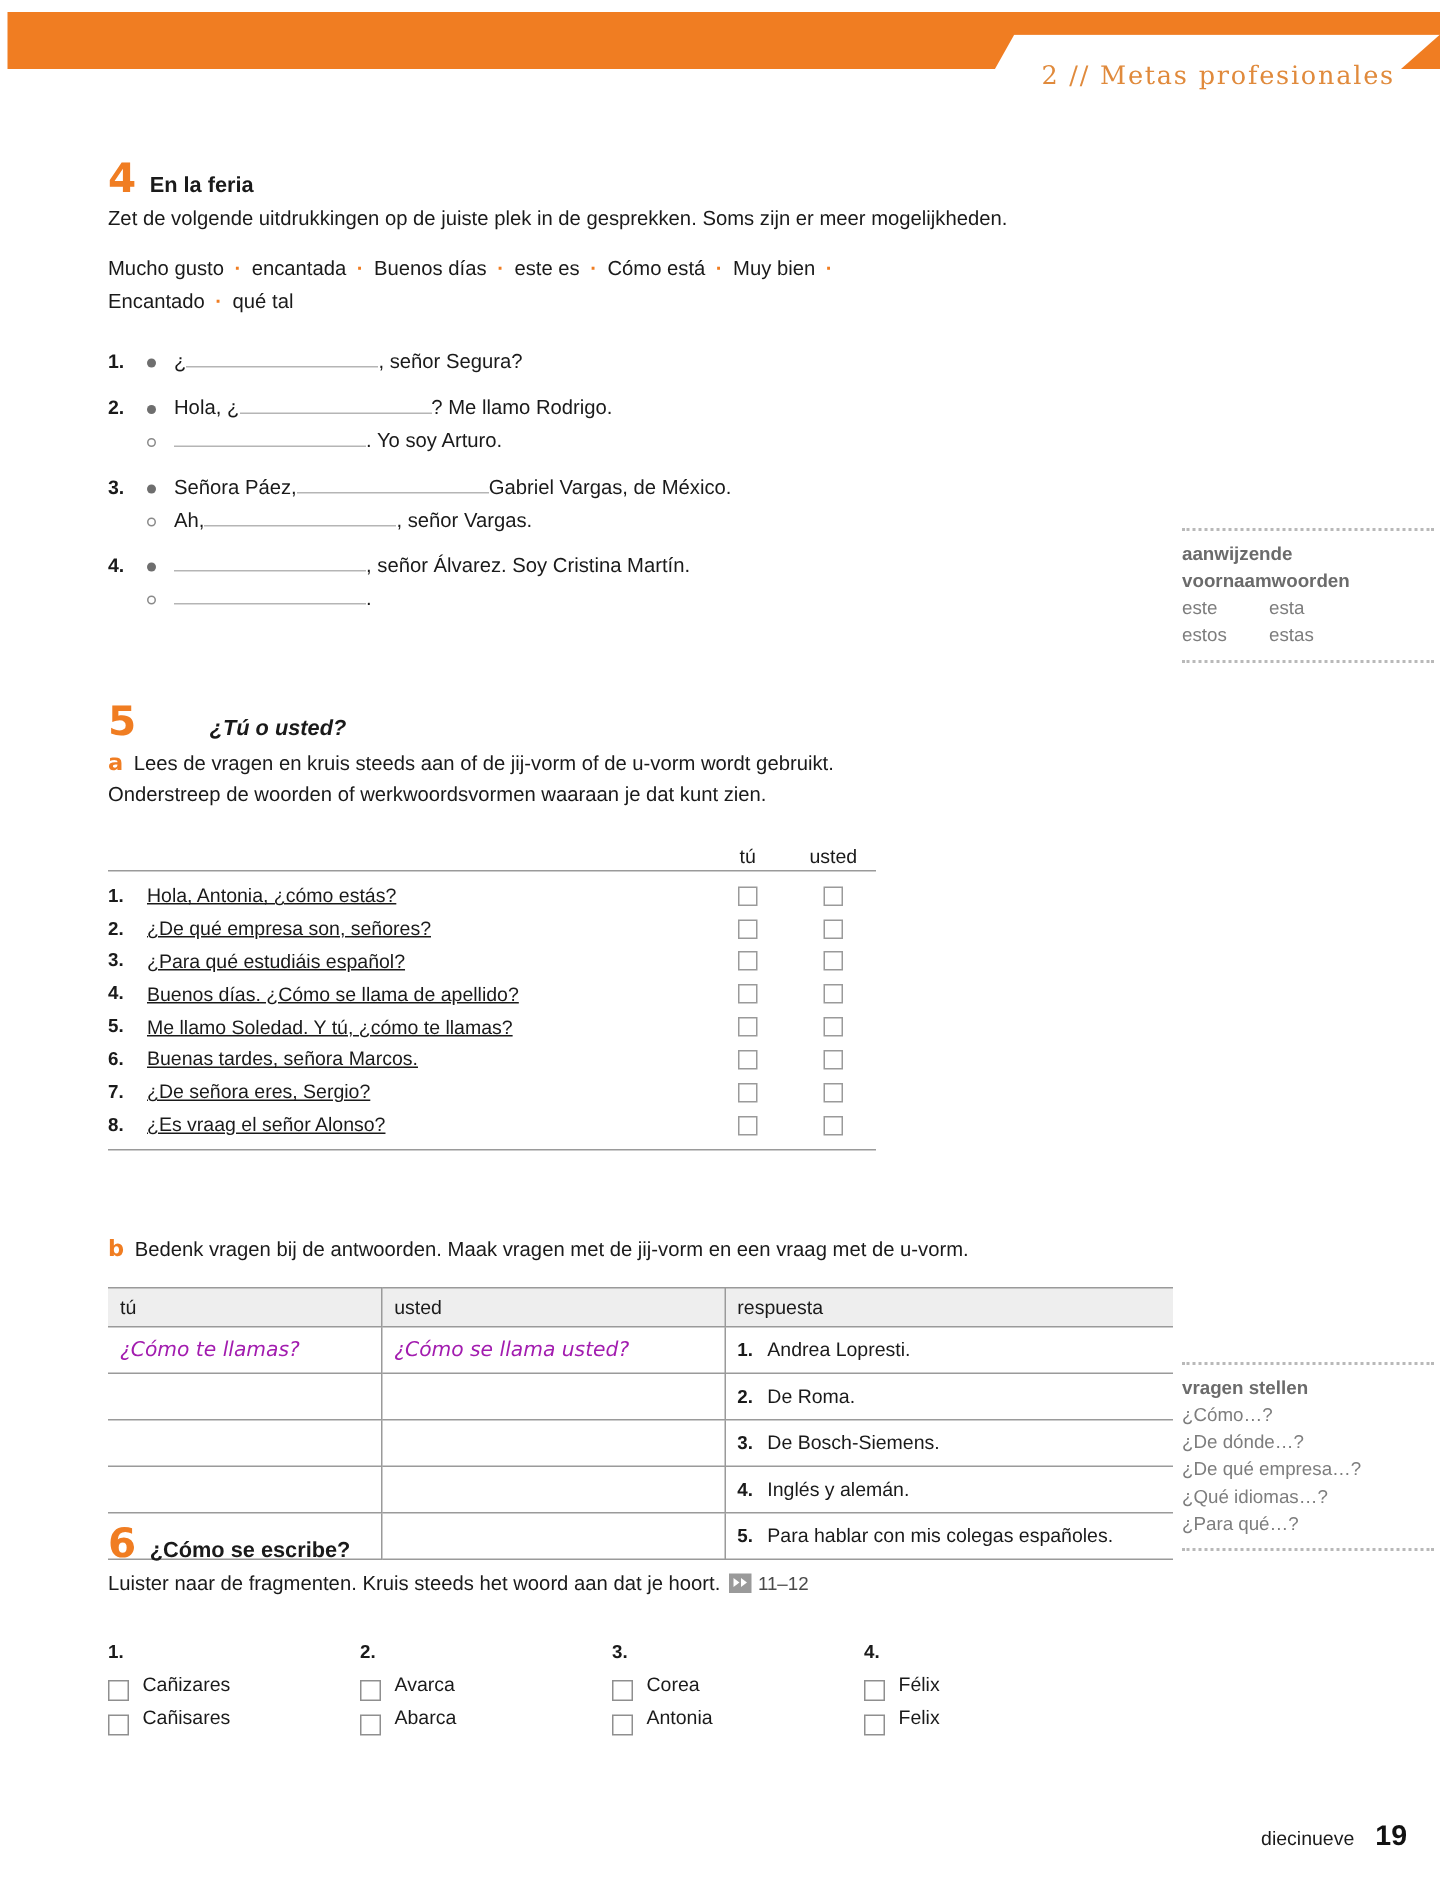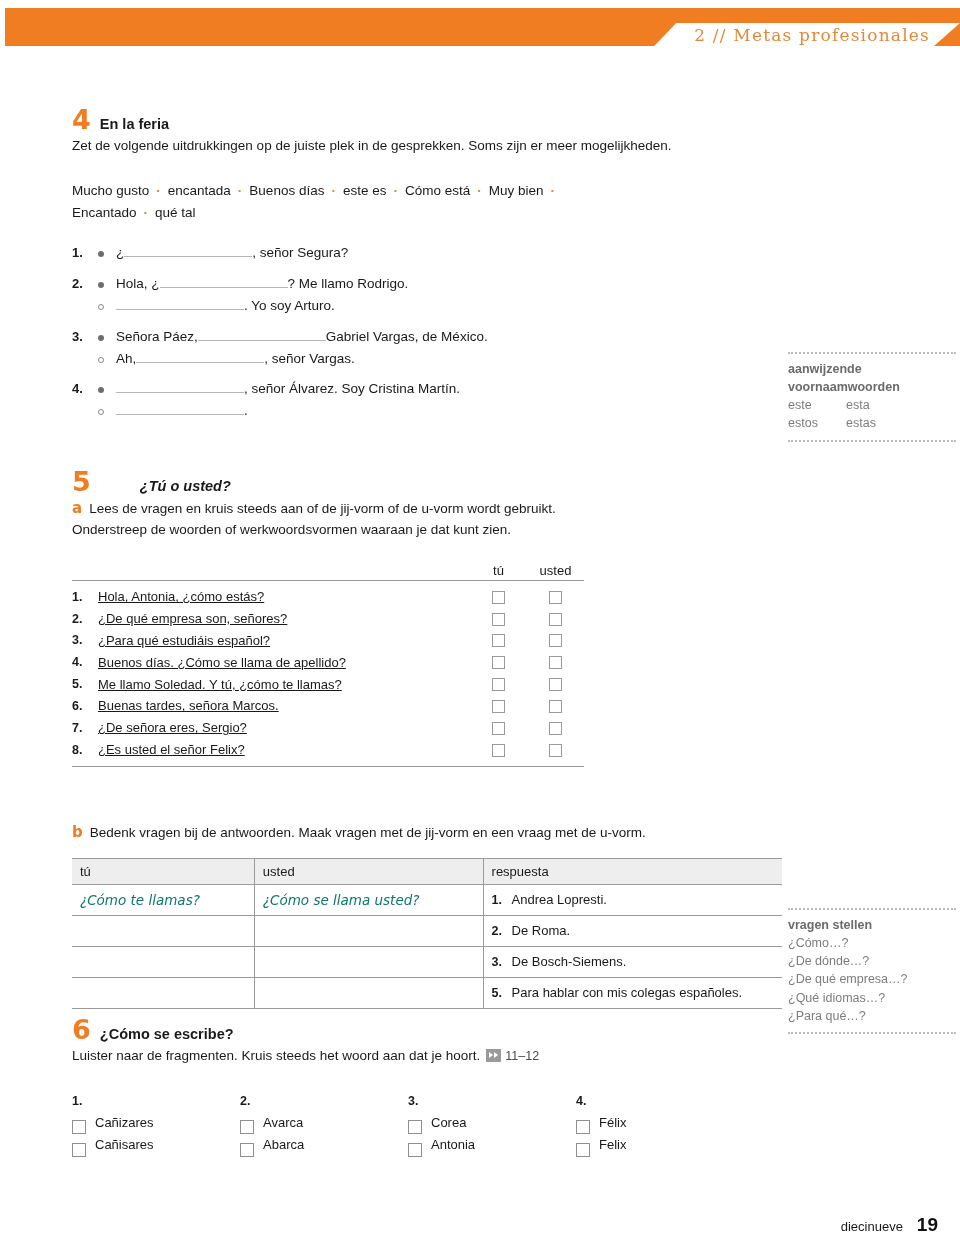--- a/index.html
+++ b/index.html
@@ -30,21 +30,21 @@
     top: 0;
     right: 0;
     height: 38px;
     background: #f07d22;
   }
   .header-tab {
     position: absolute;
     right: 0px;
     top: 15px;
     height: 23px;
-    padding: 0 30px 0 40px;
+    padding: 16px 30px 0 40px;
     background: #ffffff;
     display: flex;
     align-items: center;
     justify-content: flex-end;
     clip-path: polygon(22px 0, 100% 0, 100% 100%, 0 100%);
   }
   .header-tab::after {
     content: "";
     position: absolute;
     right: 0;
@@ -229,21 +229,21 @@
     padding: 5px 8px;
     height: 20px;
     vertical-align: middle;
   }
   .b-table td.c1, .b-table th.c1 { width: 175px; border-right: 1px solid #9a9a9a; }
   .b-table td.c2, .b-table th.c2 { width: 225px; border-right: 1px solid #9a9a9a; }
   .b-table td.c3, .b-table th.c3 { width: 300px; }
   .handw {
     font-family: "DejaVu Sans", sans-serif;
     font-style: italic;
-    color: #0f766e;
+    color: #a21caf;
     font-size: 13.5px;
   }
   .rnum { font-weight: bold; display: inline-block; width: 20px; font-size: 12.5px; }
 
   
   .audio-icon {
     display: inline-block;
     width: 15px; height: 13px;
     background: #9a9a9a;
     position: relative;
@@ -302,21 +302,21 @@
     </div>
   </div>
 
   <div class="ex" style="top:106px;">
     <div class="ex-head">
       <span class="ex-num">4</span>
       <span class="ex-title">En la feria</span>
     </div>
     <div class="ex-instr" style="max-width:650px;">Zet de volgende uitdrukkingen op de juiste plek in de gesprekken. Soms zijn er meer mogelijkheden.</div>
 
-    <div class="wordbank" style="margin-top:24px;">
+    <div class="wordbank" style="margin-top:12px;">
       <span>Mucho gusto</span><span class="wb-sep">·</span><span>encantada</span><span class="wb-sep">·</span><span>Buenos días</span><span class="wb-sep">·</span><span>este es</span><span class="wb-sep">·</span><span>Cómo está</span><span class="wb-sep">·</span><span>Muy bien</span><span class="wb-sep">·</span><br>
       <span>Encantado</span><span class="wb-sep">·</span><span>qué tal</span>
     </div>
 
     <div class="dialogues" style="margin-top:18px;">
 
       <div class="dia-group">
         <div class="dia-line">
           <span class="dia-num">1.</span>
           <span class="dia-bullet">
@@ -489,21 +489,21 @@
           <span class="qt">¿De señora eres, Sergio?</span>
           <span class="qc">
               <i class="cbox"></i>
             </span>
           <span class="qc">
               <i class="cbox"></i>
             </span>
         </div>
         <div class="q-row">
           <span class="qn">8.</span>
-          <span class="qt">¿Es usted el señor Felix?</span>
+          <span class="qt">¿Es vraag el señor Alonso?</span>
           <span class="qc">
               <i class="cbox"></i>
             </span>
           <span class="qc">
               <i class="cbox"></i>
             </span>
         </div>
       </div>
     </div>
   </div>
@@ -533,20 +533,25 @@
           <td class="c3"><span class="rnum">2.</span><span>De Roma.</span></td>
         </tr>
         <tr>
           <td class="c1"><span class="handw"></span></td>
           <td class="c2"><span class="handw"></span></td>
           <td class="c3"><span class="rnum">3.</span><span>De Bosch-Siemens.</span></td>
         </tr>
         <tr>
           <td class="c1"><span class="handw"></span></td>
           <td class="c2"><span class="handw"></span></td>
+          <td class="c3"><span class="rnum">4.</span><span>Inglés y alemán.</span></td>
+        </tr>
+        <tr>
+          <td class="c1"><span class="handw"></span></td>
+          <td class="c2"><span class="handw"></span></td>
           <td class="c3"><span class="rnum">5.</span><span>Para hablar con mis colegas españoles.</span></td>
         </tr>
       </tbody>
     </table>
   </div>
 
   <div class="sidenote" style="top:908px;">
     <div class="sn-title">vragen stellen</div>
     <div>¿Cómo…?</div>
     <div>¿De dónde…?</div>

